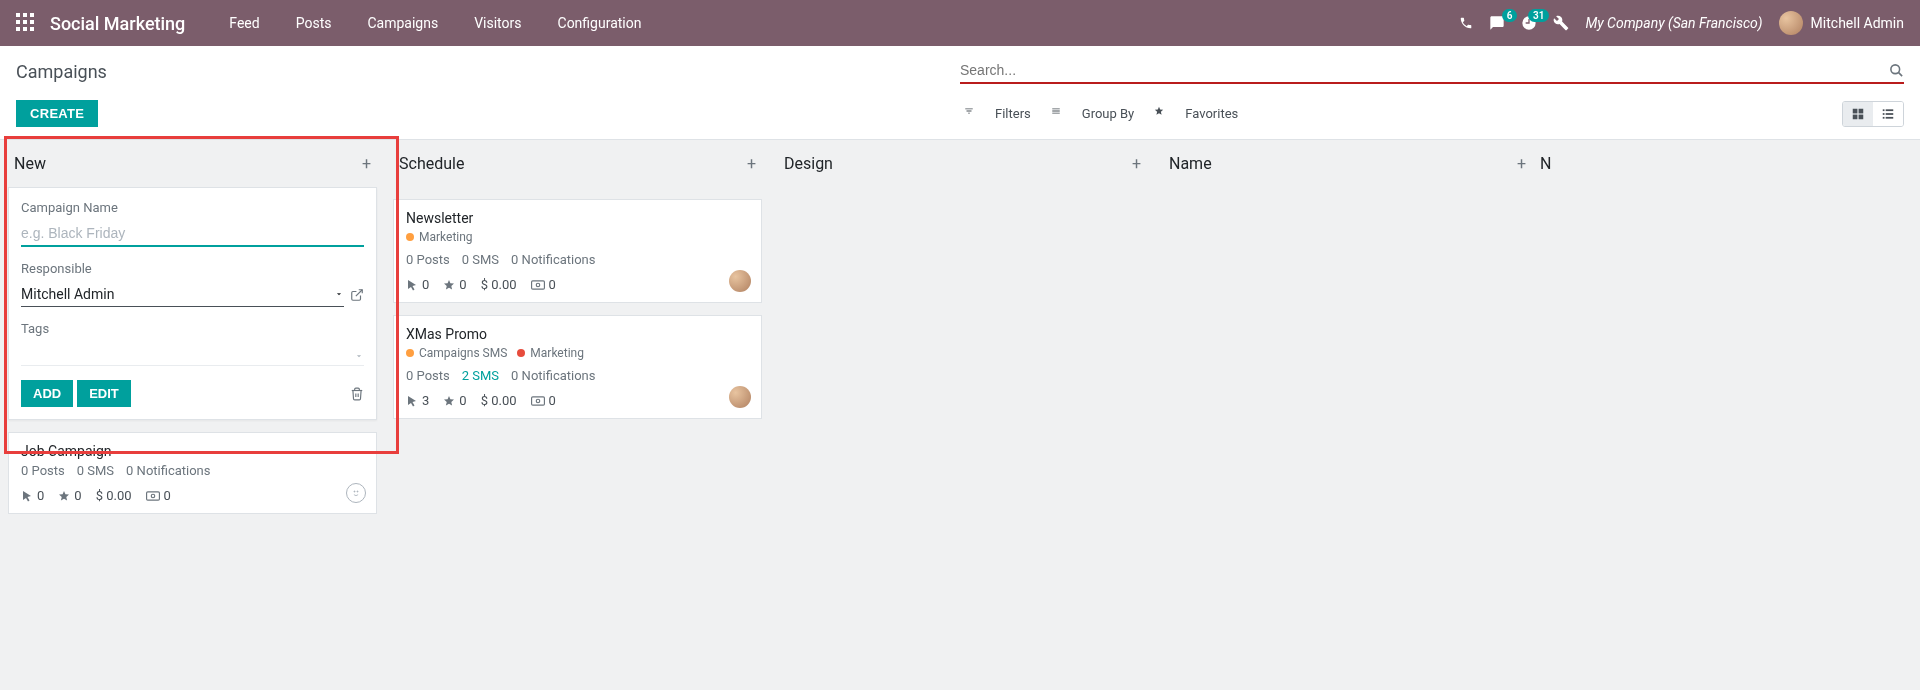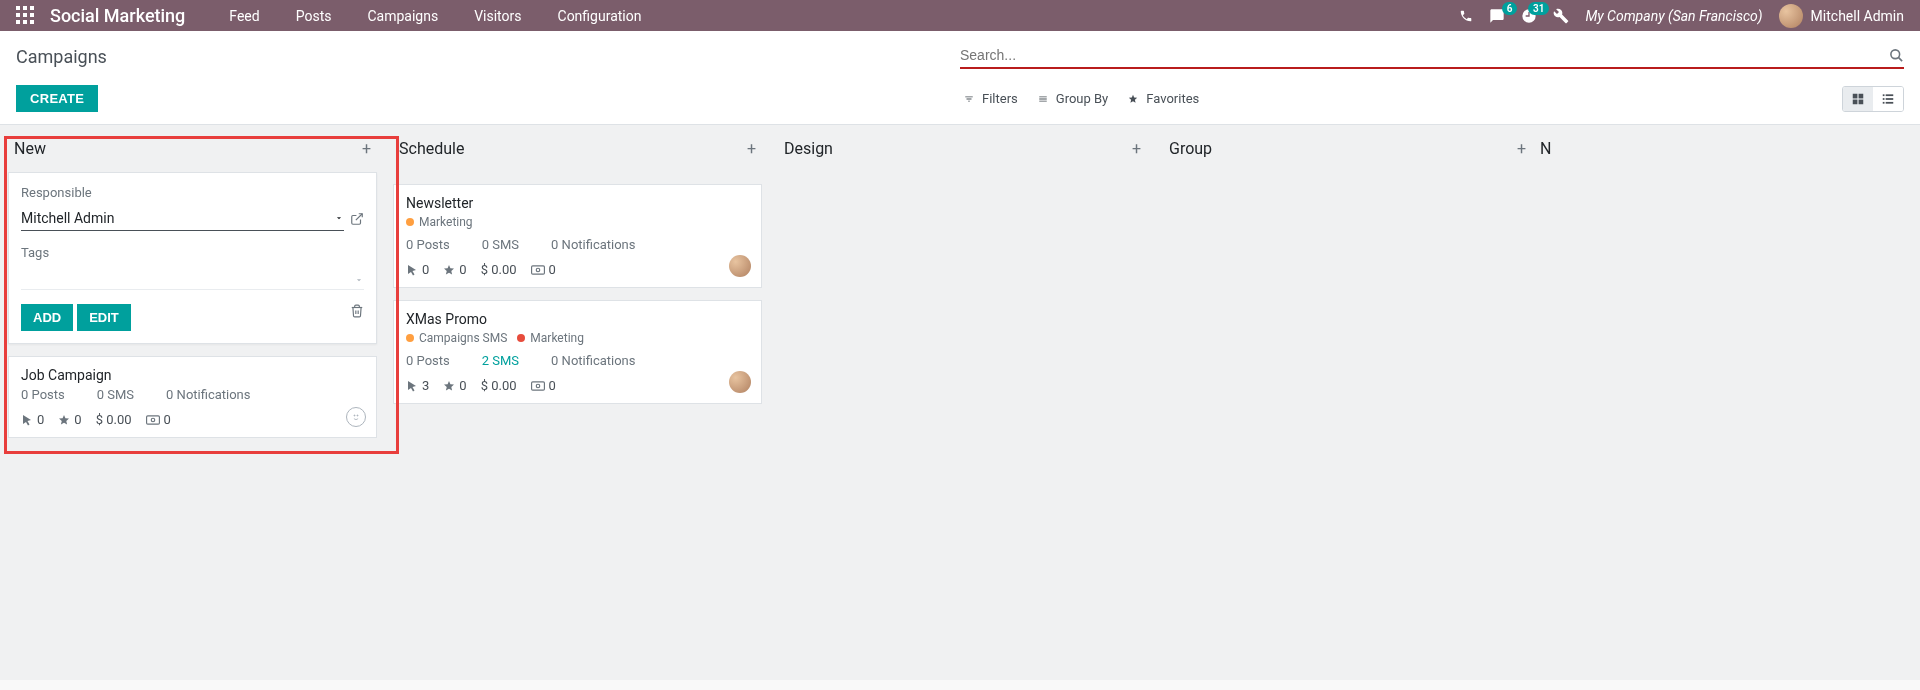--- a/index.html
+++ b/index.html
@@ -1,19 +1,19 @@
 <!DOCTYPE html>
 <html><head>
 <meta charset="utf-8">
 <style>
 * { box-sizing: border-box; margin: 0; padding: 0; }
 body { font-family: -apple-system, BlinkMacSystemFont, "Segoe UI", Roboto, "Helvetica Neue", Arial, sans-serif; font-size: 14px; color: #212529; background: #f9f9f9; }
 
 
-.navbar { background: #7b5d6b; height: 31px; display: flex; align-items: center; padding: 0 16px; color: #fff; }
+.navbar { background: #7b5d6b; height: 46px; display: flex; align-items: center; padding: 0 16px; color: #fff; }
 .nav-apps { width: 20px; height: 20px; margin-right: 14px; cursor: pointer; }
 .nav-brand { font-size: 18px; font-weight: 500; margin-right: 28px; }
 .nav-links { display: flex; gap: 4px; }
 .nav-link { color: #fff; padding: 12px 16px; cursor: pointer; font-size: 14px; }
 .nav-right { margin-left: auto; display: flex; align-items: center; gap: 16px; }
 .nav-icon { cursor: pointer; position: relative; display: inline-flex; align-items: center; }
 .badge { position: absolute; top: -6px; right: -12px; background: #00a09d; color: #fff; font-size: 10px; padding: 1px 5px; border-radius: 8px; font-weight: 600; }
 .nav-company { cursor: pointer; font-style: italic; }
 .nav-user { display: flex; align-items: center; gap: 8px; cursor: pointer; }
 .avatar-sm { width: 24px; height: 24px; border-radius: 50%; background: radial-gradient(circle at 30% 30%, #e8c4a0, #b08060); }
@@ -22,21 +22,21 @@
 .control-panel { background: #fff; border-bottom: 1px solid #dee2e6; padding: 12px 16px 0 16px; }
 .cp-row1 { display: flex; align-items: center; margin-bottom: 8px; }
 .cp-title { font-size: 18px; color: #495057; flex: 0 0 50%; }
 .cp-search { flex: 1; border-bottom: 2px solid #b91c1c; display: flex; align-items: center; padding: 4px 0; }
 .cp-search input { border: none; outline: none; flex: 1; font-size: 14px; }
 .cp-search-icon { color: #6c757d; cursor: pointer; }
 .cp-row2 { display: flex; align-items: center; padding: 8px 0 12px; }
 .cp-create { background: #00a09d; color: #fff; border: none; padding: 6px 14px; font-weight: 600; font-size: 13px; cursor: pointer; letter-spacing: 0.3px; text-align: right; }
 .cp-row2-inner { display: flex; width: 100%; align-items: center; }
 .cp-filter-wrap { flex: 1; display: flex; gap: 20px; padding-left: 4px; }
-.cp-filter { color: #495057; cursor: pointer; font-size: 13px; display: inline-flex; align-items: center; gap: 8px; }
+.cp-filter { color: #495057; cursor: pointer; font-size: 13px; display: inline-flex; align-items: flex-start; gap: 21px; }
 .cp-views { display: flex; border: 1px solid #ced4da; border-radius: 3px; overflow: hidden; }
 .cp-view { padding: 5px 8px; cursor: pointer; background: #fff; border: none; color: #495057; }
 .cp-view.active { background: #e9ecef; }
 
 
 .kanban { display: flex; padding: 0; background: #f0f1f2; overflow-x: auto; min-height: calc(100vh - 135px); }
 .kanban-col { width: 385px; flex-shrink: 0; padding: 0; }
 .kanban-col-header { display: flex; align-items: center; padding: 14px 14px; font-size: 16px; color: #212529; background: transparent; }
 .kanban-col-title { flex: 1; }
 .kanban-col-add { color: #6c757d; cursor: pointer; font-size: 16px; }
@@ -49,31 +49,31 @@
 .quick-create { background: #fff; margin: 0 8px 8px 8px; border: 1px solid #dee2e6; padding: 12px; box-shadow: 0 1px 2px rgba(0,0,0,0.05); }
 .qc-label { font-size: 13px; color: #6c757d; margin-bottom: 6px; display: block; }
 .qc-field { margin-bottom: 14px; }
 .qc-input { width: 100%; border: none; border-bottom: 2px solid #00a09d; padding: 4px 0; font-size: 14px; outline: none; }
 .qc-input::placeholder { color: #adb5bd; }
 .qc-select-row { display: flex; align-items: center; gap: 6px; }
 .qc-select { flex: 1; border: none; border-bottom: 1px solid #495057; padding: 4px 0; font-size: 14px; outline: none; display: flex; justify-content: space-between; align-items: center; cursor: pointer; }
 .qc-ext-icon { color: #6c757d; cursor: pointer; }
 .qc-tags { width: 100%; border: none; border-bottom: 1px solid #e9ecef; padding: 4px 0; min-height: 24px; position: relative; }
 .qc-tags-caret { position: absolute; right: 0; bottom: 4px; color: #adb5bd; }
-.qc-footer { display: flex; margin-top: 10px; gap: 4px; }
+.qc-footer { display: flex; align-items: center; margin-top: 10px; gap: 4px; }
 .qc-btn { background: #00a09d; color: #fff; border: none; padding: 6px 12px; font-weight: 600; font-size: 13px; cursor: pointer; }
 .qc-trash { margin-left: auto; color: #6c757d; cursor: pointer; }
 
 
 .kcard { background: #fff; margin: 12px 8px 8px 8px; border: 1px solid #dee2e6; padding: 10px 12px; cursor: pointer; position: relative; }
 .kcard-title { font-size: 14px; color: #212529; margin-bottom: 4px; }
 .kcard-tags { display: flex; gap: 10px; margin-bottom: 8px; align-items: center; }
 .kcard-tag { display: inline-flex; align-items: center; gap: 5px; font-size: 12px; color: #6c757d; }
 .dot { width: 8px; height: 8px; border-radius: 50%; display: inline-block; }
-.kcard-line { font-size: 13px; color: #6c757d; margin-bottom: 10px; display: flex; gap: 32px; }
+.kcard-line { font-size: 13px; color: #6c757d; margin-bottom: 10px; display: flex; gap: 12px; }
 .kcard-line .hl { color: #00a09d; }
 .kcard-stats { display: flex; align-items: center; gap: 14px; font-size: 13px; color: #495057; }
 .kcard-stat { display: inline-flex; align-items: center; gap: 4px; }
 .kcard-avatar { width: 22px; height: 22px; border-radius: 50%; background: radial-gradient(circle at 30% 30%, #e8c4a0, #b08060); position: absolute; right: 10px; bottom: 10px; }
 .kcard-face { width: 20px; height: 20px; border-radius: 50%; border: 1.5px solid #adb5bd; position: absolute; right: 10px; bottom: 10px; display: flex; align-items: center; justify-content: center; }
 
 svg { display: block; }
 .muted-icon { color: #6c757d; }
 </style>
 </head>
@@ -197,20 +197,24 @@
 <div class="kanban">
 
   <div class="kanban-col">
     <div class="kanban-col-header">
       <span class="kanban-col-title">New</span>
       <span class="kanban-col-add">+</span>
     </div>
 
     <div class="quick-create">
       <div class="qc-field">
+        <label class="qc-label">Campaign Name</label>
+        <input class="qc-input" type="text" placeholder="e.g. Black Friday" style="">
+      </div>
+      <div class="qc-field">
         <label class="qc-label">Responsible</label>
         <div class="qc-select-row">
           <div class="qc-select">
             <span>Mitchell Admin</span>
             <span>
               <svg width="10" height="10" viewBox="0 0 24 24" fill="currentColor">
                   <path d="M7 10l5 5 5-5z"></path>
                 </svg>
             </span>
           </div>
@@ -375,21 +379,21 @@
 
   <div class="kanban-col">
     <div class="kanban-col-header">
       <span class="kanban-col-title">Design</span>
       <span class="kanban-col-add">+</span>
     </div>
   </div>
 
   <div class="kanban-col">
     <div class="kanban-col-header">
-      <span class="kanban-col-title">Group</span>
+      <span class="kanban-col-title">Name</span>
       <span class="kanban-col-add">+</span>
     </div>
   </div>
 
   <div class="kanban-last">
     <span>N</span>
   </div>
 
 </div>
 

